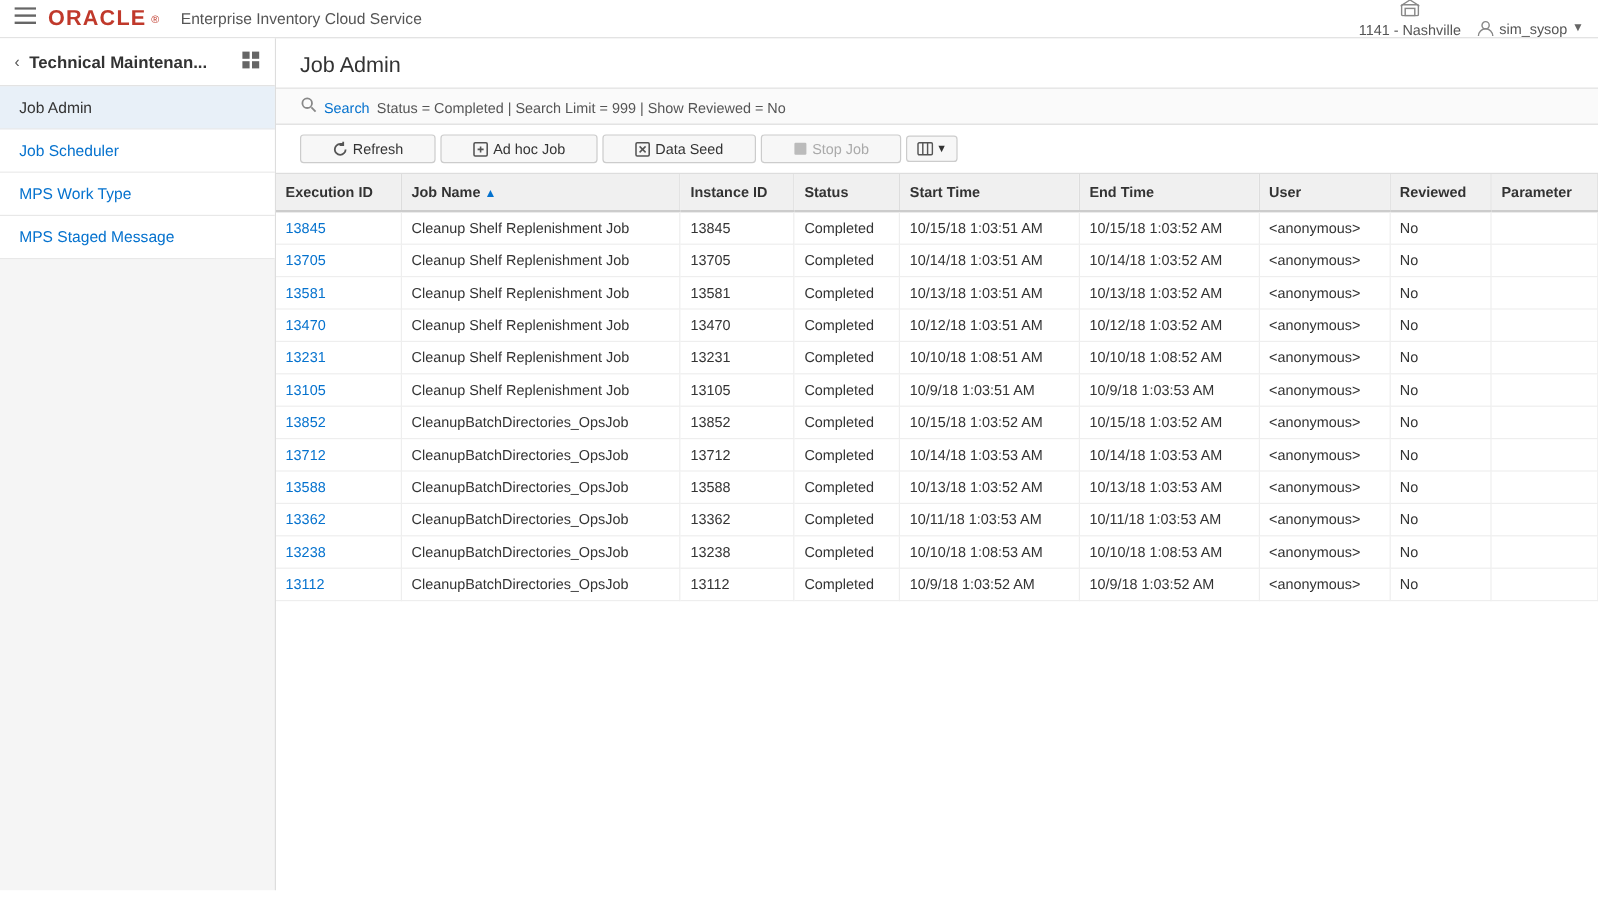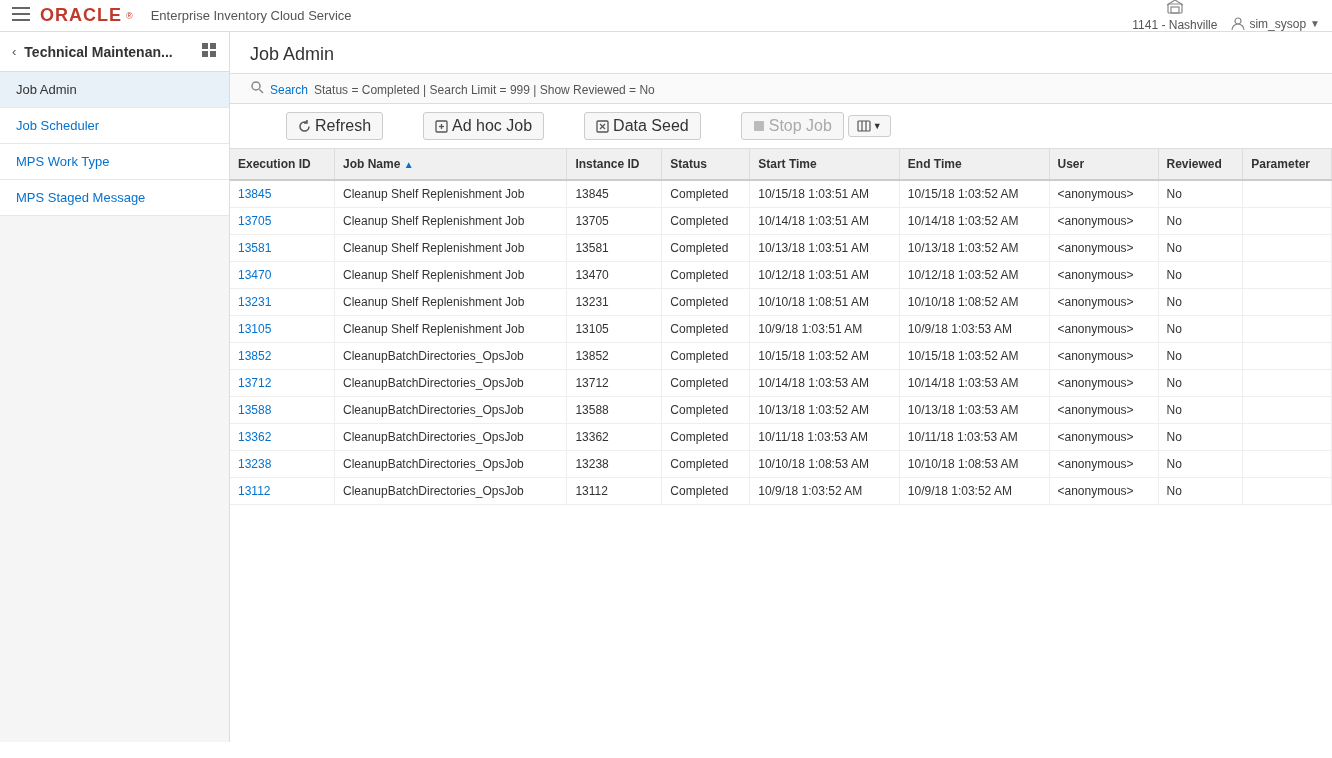--- a/index.html
+++ b/index.html
@@ -73,28 +73,27 @@
       align-items: center;
       padding: 8px 20px;
       border-bottom: 1px solid #ddd;
       gap: 4px;
       flex-wrap: wrap;
     }
     .toolbar-btn {
       display: flex;
       align-items: center;
       gap: 4px;
-      padding: 4px 11px;
+      padding: 4px 26px;
       border: 1px solid #ccc;
       background: #f7f7f7;
       border-radius: 3px;
       cursor: pointer;
-      font-size: 16px;
+      font-size: 12px;
       color: #333;
-      margin-left: 36px;
     }
     .toolbar-btn.disabled { color: #aaa; cursor: default; }
     .search-bar {
       display: flex;
       align-items: flex-end;
       gap: 6px;
       padding: 6px 20px;
       border-bottom: 1px solid #ddd;
       background: #fafafa;
       font-size: 12px;

